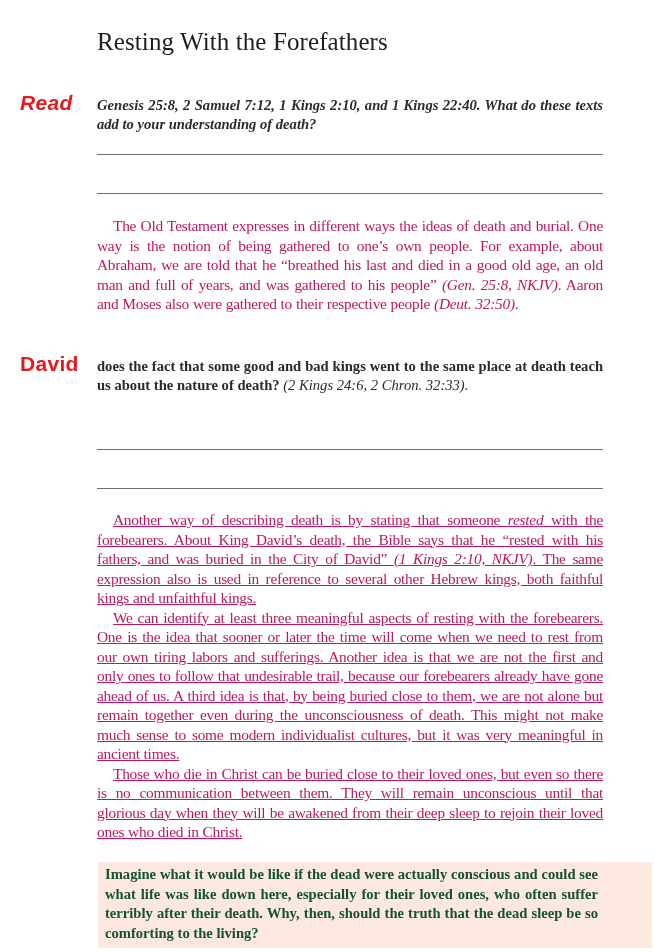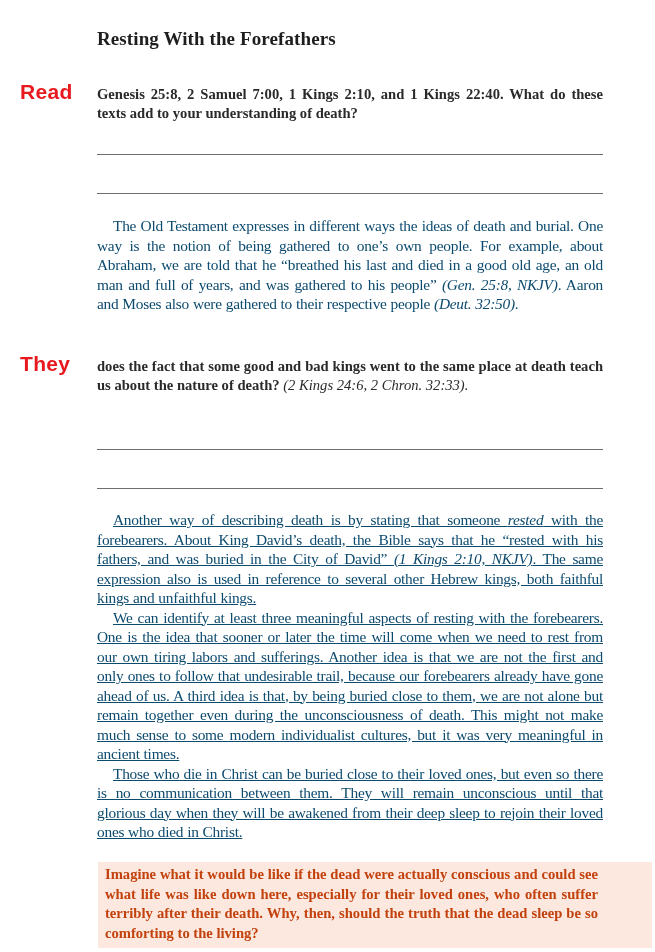--- a/index.html
+++ b/index.html
@@ -3,21 +3,21 @@
 <meta charset="utf-8">
 <style>
   html, body { margin: 0; padding: 0; background: #ffffff; }
   body {
     width: 655px; height: 952px; position: relative; overflow: hidden;
     font-family: "Liberation Serif", "DejaVu Serif", serif;
     color: #2a2a2a;
   }
   .title {
     position: absolute; left: 97px; top: 28px;
-    font-size: 19px; font-weight: bold; color: #1e1e1e;
+    font-size: 25px; font-weight: normal; color: #1e1e1e;
     letter-spacing: 0.1px; white-space: nowrap;
   }
   .question {
     position: absolute; left: 97px; width: 506px;
     font-size: 14.6px; font-weight: bold; line-height: 19px;
     color: #2a2a2a; text-align: justify;
   }
   .q-label {
     position: absolute; left: -76px; top: -3px;
     font-family: "Liberation Sans", "DejaVu Sans", sans-serif;
@@ -26,53 +26,53 @@
   }
   .q-read .q-label { left: -77px; }
   .q-what .q-label { left: -77px; }
   .cite { font-style: italic; font-weight: normal; }
   .answer-line {
     position: absolute; left: 97px; width: 506px; height: 0;
     border-top: 1.5px solid #6e6e6e;
   }
   .para {
     position: absolute; left: 97px; width: 506px;
-    font-size: 15.4px; line-height: 19.5px; color: #0c4a6e;
+    font-size: 15.4px; line-height: 19.5px; color: #be185d;
     text-align: justify; letter-spacing: -0.25px; word-spacing: 0.3px;
   }
   .para p { margin: 0; text-indent: 16px; }
   .callout {
     position: absolute; left: 98px; top: 862px; width: 554px; height: 86px;
     background: #fce8df;
   }
   .callout-text {
     position: absolute; left: 7px; top: 3px; width: 493px;
     font-size: 14.6px; font-weight: bold; line-height: 19.5px;
-    color: #c2410c; text-align: justify;
+    color: #14532d; text-align: justify;
   }
 </style>
 </head>
 <body>
 
 <div class="title">Resting With the Forefathers</div>
 
-<div class="question q-read" style="top:85px;">
+<div class="question q-read" style="top:96px;font-style:italic;">
   <span class="q-label">Read</span>
-  <span>Genesis 25:8, 2 Samuel 7:00, 1 Kings 2:10, and 1 Kings 22:40. What do these texts add to your understanding of death?</span>
+  <span>Genesis 25:8, 2 Samuel 7:12, 1 Kings 2:10, and 1 Kings 22:40. What do these texts add to your understanding of death?</span>
 </div>
 
 <div class="answer-line" style="top:154px;"></div>
 <div class="answer-line" style="top:193px;"></div>
 
 <div class="para" style="top:216px;">
   <p><span>The Old Testament expresses in different ways the ideas of death and burial. One way is the notion of being gathered to one’s own people. For example, about Abraham, we are told that he “breathed his last and died in a good old age, an old man and full of years, and was gathered to his people” </span><span class="cite">(Gen. 25:8, NKJV)</span><span>. Aaron and Moses also were gathered to their respective people </span><span class="cite">(Deut. 32:50)</span><span>.</span></p>
 </div>
 
 <div class="question q-what" style="top:357px;">
-  <span class="q-label">They</span>
+  <span class="q-label">David</span>
   <span>does the fact that some good and bad kings went to the same place at death teach us about the nature of death? </span><span class="cite">(2 Kings 24:6, 2 Chron. 32:33)</span><span class="cite">.</span>
 </div>
 
 <div class="answer-line" style="top:449px;"></div>
 <div class="answer-line" style="top:488px;"></div>
 
 <div class="para" style="top:510px;text-decoration:underline;">
   <p><span>Another way of describing death is by stating that someone </span><em>rested</em><span> with the forebearers. About King David’s death, the Bible says that he “rested with his fathers, and was buried in the City of David” </span><span class="cite">(1 Kings 2:10, NKJV)</span><span>. The same expression also is used in reference to several other Hebrew kings, both faithful kings and unfaithful kings.</span></p>
   <p>We can identify at least three meaningful aspects of resting with the forebearers. One is the idea that sooner or later the time will come when we need to rest from our own tiring labors and sufferings. Another idea is that we are not the first and only ones to follow that undesirable trail, because our forebearers already have gone ahead of us. A third idea is that, by being buried close to them, we are not alone but remain together even during the unconsciousness of death. This might not make much sense to some modern individualist cultures, but it was very meaningful in ancient times.</p>
   <p>Those who die in Christ can be buried close to their loved ones, but even so there is no communication between them. They will remain unconscious until that glorious day when they will be awakened from their deep sleep to rejoin their loved ones who died in Christ.</p>

